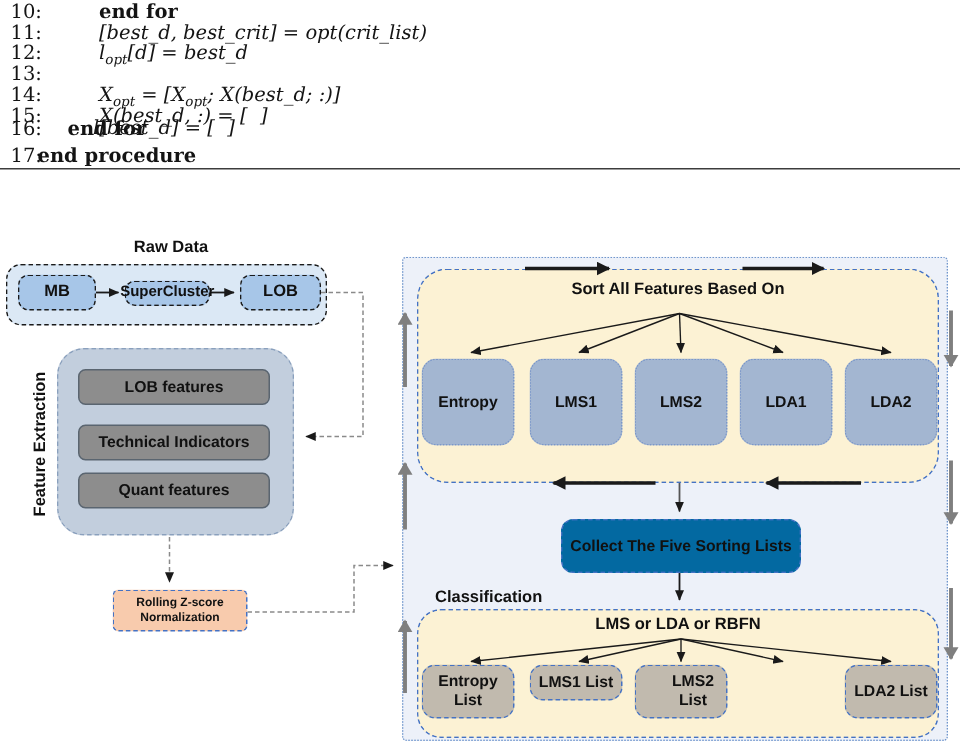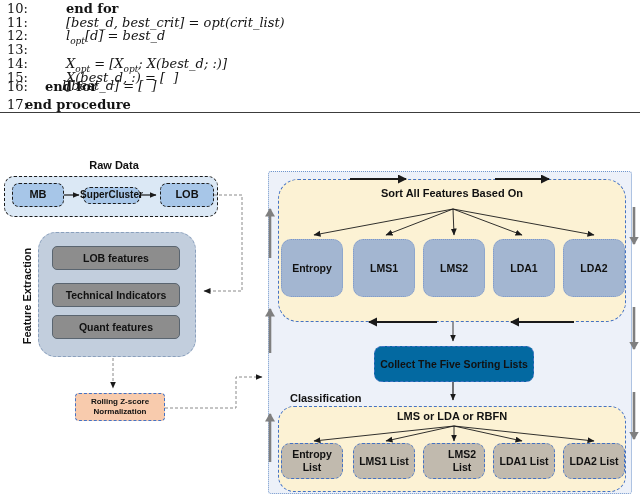--- a/index.html
+++ b/index.html
@@ -188,17 +188,16 @@
     <div class="box raw-box" style="left: 160px; top: 183px; width: 54px; height: 24px; font-size: 11px;">LOB</div>
     <div class="box fe-box" style="left: 52px; top: 246px; width: 128px; height: 24px; font-size: 10.5px;">LOB features</div>
     <div class="box fe-box" style="left: 52px; top: 283px; width: 128px; height: 24px; font-size: 10.5px;">Technical Indicators</div>
     <div class="box fe-box" style="left: 52px; top: 315px; width: 128px; height: 24px; font-size: 10.5px;">Quant features</div>
     <div class="box sort-box" style="left: 281px; top: 239px; width: 62px; height: 58px; font-size: 10.5px;">Entropy</div>
     <div class="box sort-box" style="left: 353px; top: 239px; width: 62px; height: 58px; font-size: 10.5px;">LMS1</div>
     <div class="box sort-box" style="left: 423px; top: 239px; width: 62px; height: 58px; font-size: 10.5px;">LMS2</div>
     <div class="box sort-box" style="left: 493px; top: 239px; width: 62px; height: 58px; font-size: 10.5px;">LDA1</div>
     <div class="box sort-box" style="left: 563px; top: 239px; width: 62px; height: 58px; font-size: 10.5px;">LDA2</div>
     <div class="box list-box" style="left: 281px; top: 443px; width: 62px; height: 36px; font-size: 10.5px;">Entropy List</div>
-    <div class="box list-box" style="left: 353px; top: 443px; width: 62px; height: 36px; font-size: 10.5px; text-align: right;">LMS1 List</div>
+    <div class="box list-box" style="left: 353px; top: 443px; width: 62px; height: 24px; font-size: 10.5px; text-align: right;">LMS1 List</div>
     <div class="box list-box" style="left: 423px; top: 443px; width: 62px; height: 36px; font-size: 10.5px; padding-left: 16px;">LMS2 List</div>
-    <div class="box list-box" style="left: 493px; top: 443px; width: 62px; height: 36px; font-size: 10.5px;">LDA1 List</div>
     <div class="box list-box" style="left: 563px; top: 443px; width: 62px; height: 36px; font-size: 10.5px;">LDA2 List</div>
   </div>
 
 </body></html>

